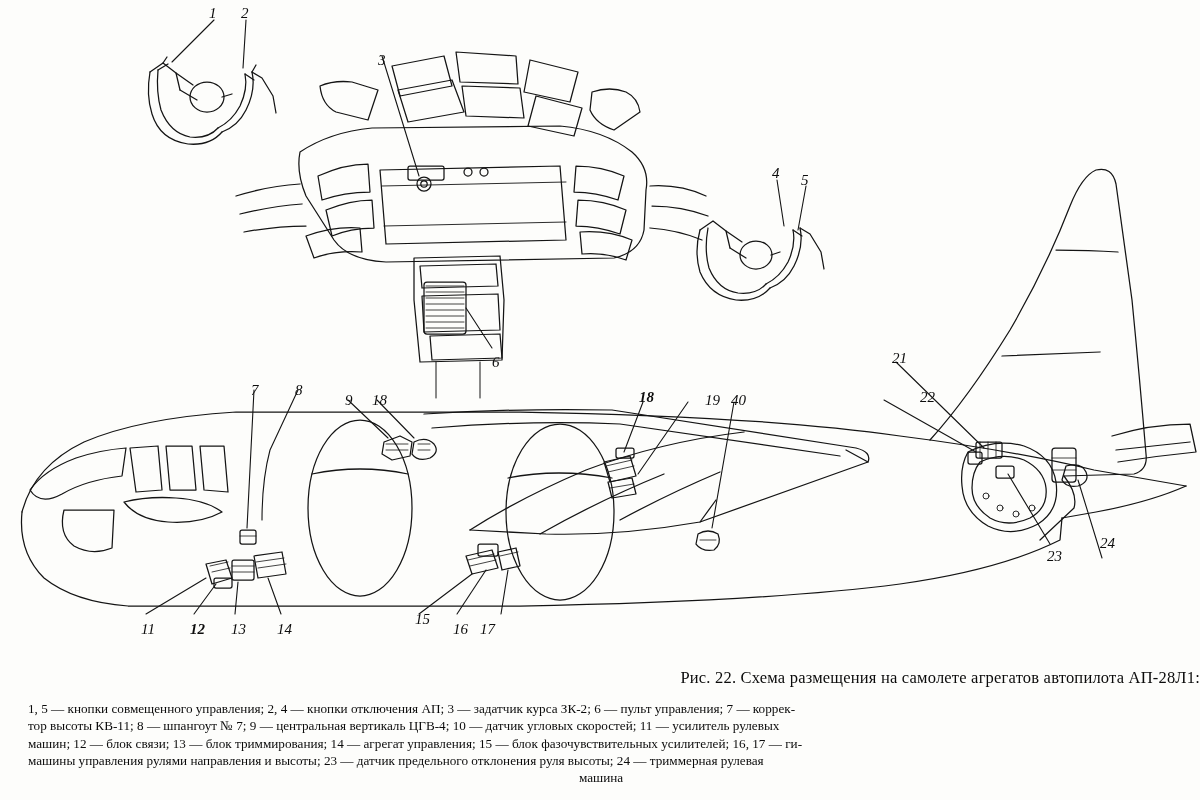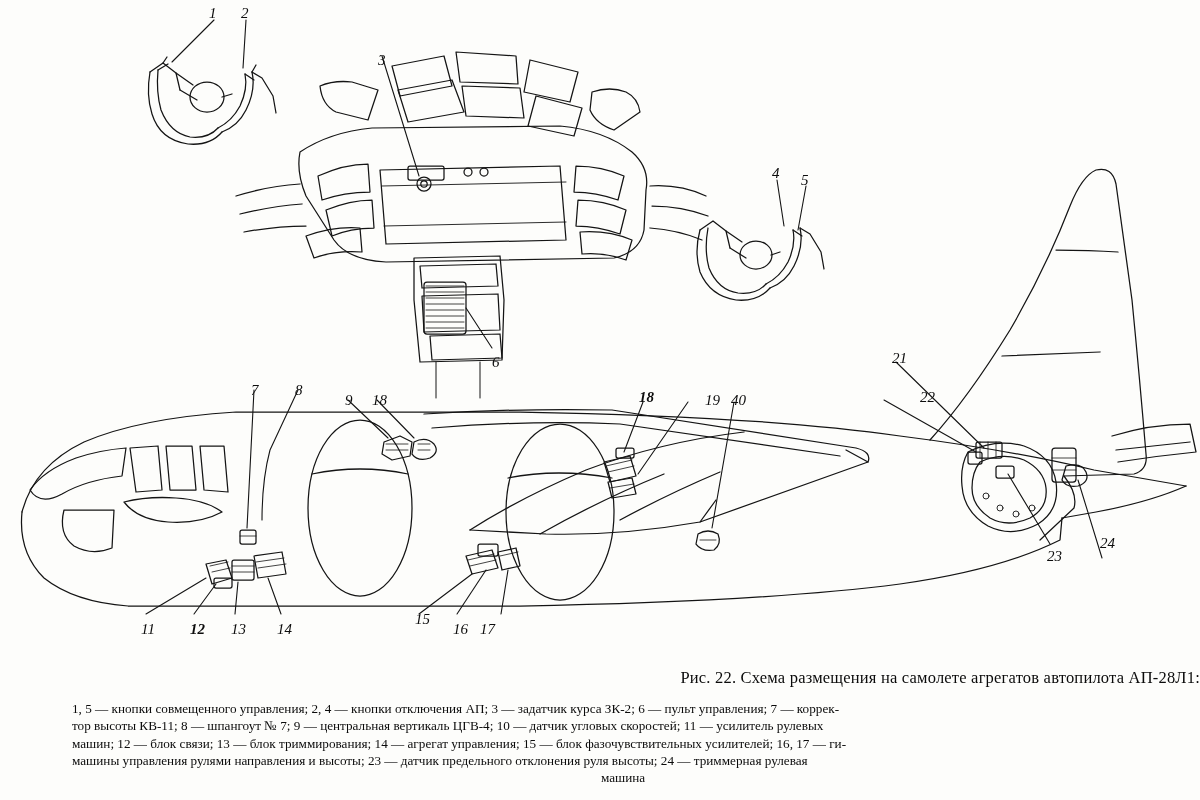--- a/index.html
+++ b/index.html
@@ -55,21 +55,20 @@
     width: 1146px;
     font-family: "Liberation Serif", serif;
     font-size: 13.2px;
     line-height: 1.31;
     text-align: justify;
     color: #0b0b0b;
   }
   #legend-block .legend-line {
     display: block;
     white-space: nowrap;
-    margin-left: 44px;
   }
   #legend-block .legend-last {
     text-align: center;
   }
 </style>
 </head>
 <body>
 
 <div id="page">
 

